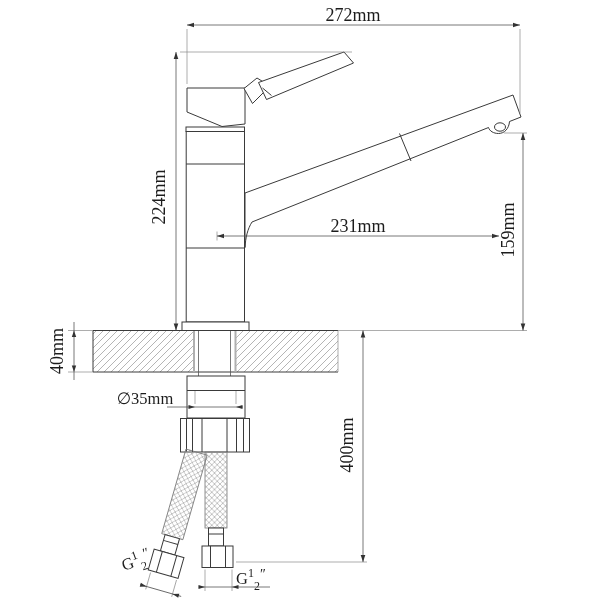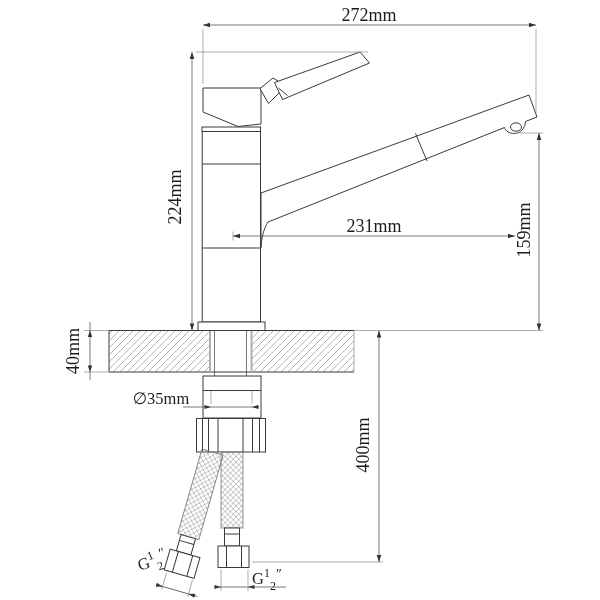--- a/index.html
+++ b/index.html
@@ -1,17 +1,17 @@
 <!DOCTYPE html>
 <html><head>
 <meta charset="utf-8">
 <style>
   html,body{margin:0;padding:0;background:#fff;}
   .frame{width:537px;height:600px;background:#fff;position:relative;overflow:hidden;
-         font-family:"Liberation Serif", serif;padding-left:16px;}
+         font-family:"Liberation Serif", serif;}
   svg{display:block;}
   .dim-text{fill:#1c1c1c;font-family:"Liberation Serif", serif;font-size:18px;}
   .dim-text-sm{fill:#1c1c1c;font-family:"Liberation Serif", serif;font-size:16.5px;}
   .outline{stroke:#3a3a3a;stroke-width:1;fill:none;}
   .outline-f{stroke:#3a3a3a;stroke-width:1;fill:#ffffff;}
   .dimline{stroke:#555;stroke-width:0.8;fill:none;}
   .extline{stroke:#8a8a8a;stroke-width:0.7;fill:none;}
   .arrow{fill:#333;stroke:none;}
 </style>
 </head>

